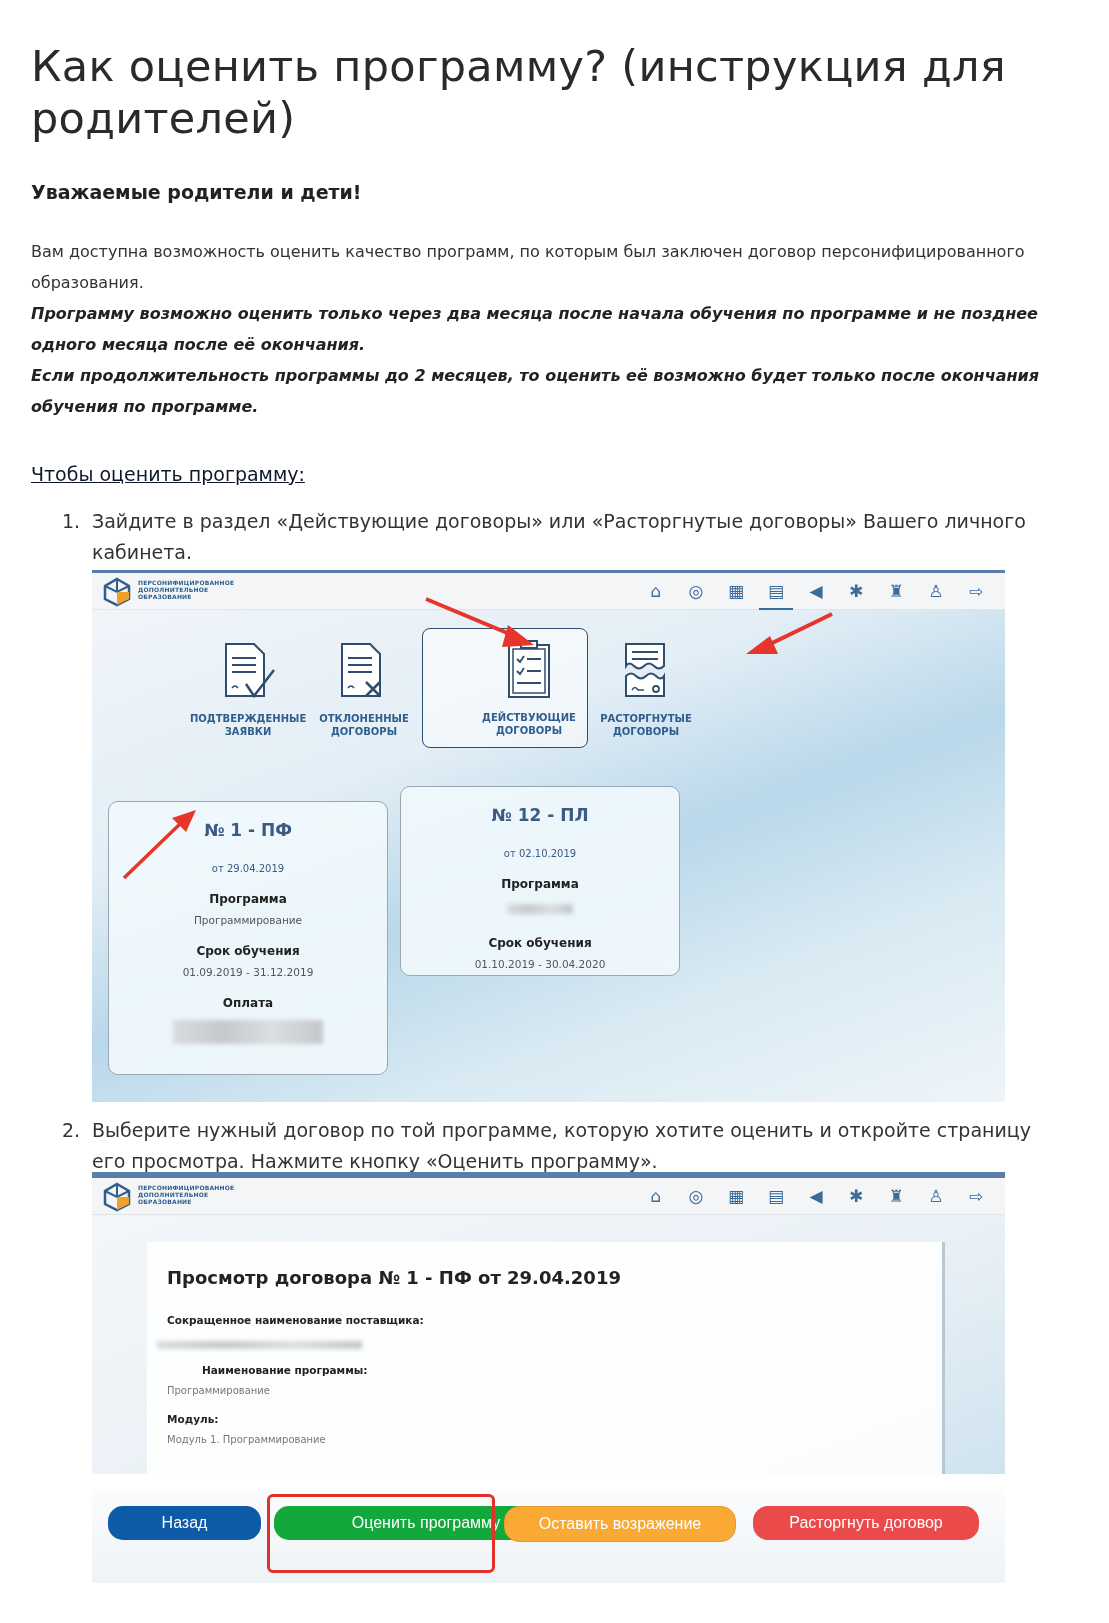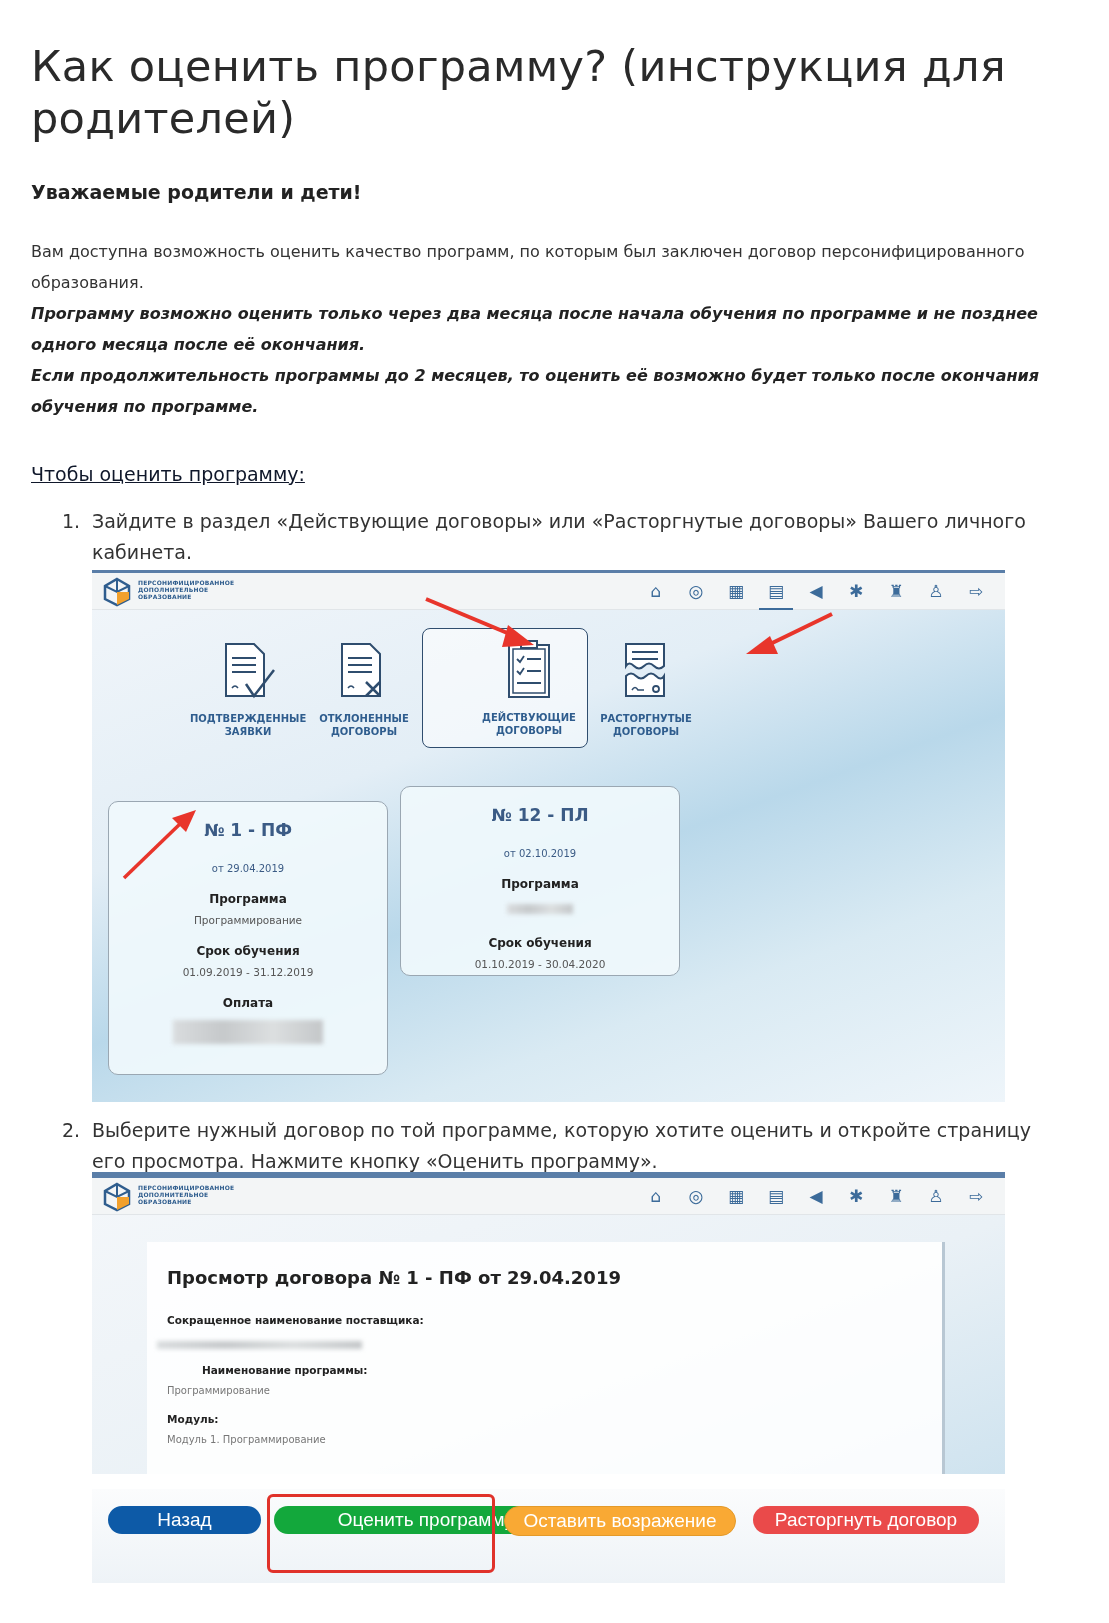--- a/index.html
+++ b/index.html
@@ -38,21 +38,21 @@
   .blur { display:inline-block; background:linear-gradient(90deg,#d9dcde,#c6c9cb,#dcdfe0,#c4c7c9); filter:blur(2px); }
 
   .arrow { position:absolute; }
 
   .view-panel { position:absolute; left:55px; top:70px; width:795px; height:260px; background:rgba(255,255,255,0.88); border-right:3px solid #b8c7d3; }
   .view-title { position:absolute; left:20px; top:25px; font-size:18px; font-weight:bold; color:#222; }
   .vf-lbl { position:absolute; left:20px; font-size:10.5px; font-weight:bold; color:#222; }
   .vf-val { position:absolute; left:20px; font-size:10px; color:#777; }
 
   .btn-panel { position:absolute; left:92px; top:1489px; width:913px; height:94px; background:linear-gradient(180deg,#fbfcfd,#eef3f7); }
-  .btn { position:absolute; top:17px; height:28px; border-radius:15px; color:#fff; font-size:19px; display:flex; align-items:center; justify-content:center; font-family:"Liberation Sans", sans-serif; }
+  .btn { position:absolute; top:17px; height:34px; border-radius:15px; color:#fff; font-size:16px; display:flex; align-items:center; justify-content:center; font-family:"Liberation Sans", sans-serif; }
   .btn-back { left:16px; width:153px; background:#0d5aa7; }
   .btn-rate { left:182px; width:216px; background:#13a83c;padding-left:44px; }
   .btn-obj { left:412px; width:230px; background:#f9a934; border:1px solid #e49a2a; }
   .btn-term { left:661px; width:226px; background:#ea4a4a; }
   .hl-box { position:absolute; left:175px; top:5px; width:228px; height:79px; border:3.5px solid #e0322a; border-radius:6px; box-sizing:border-box; }
 </style>
 </head>
 <body>
 
 <h1 class="title">Как оценить программу? (инструкция для родителей)</h1>

